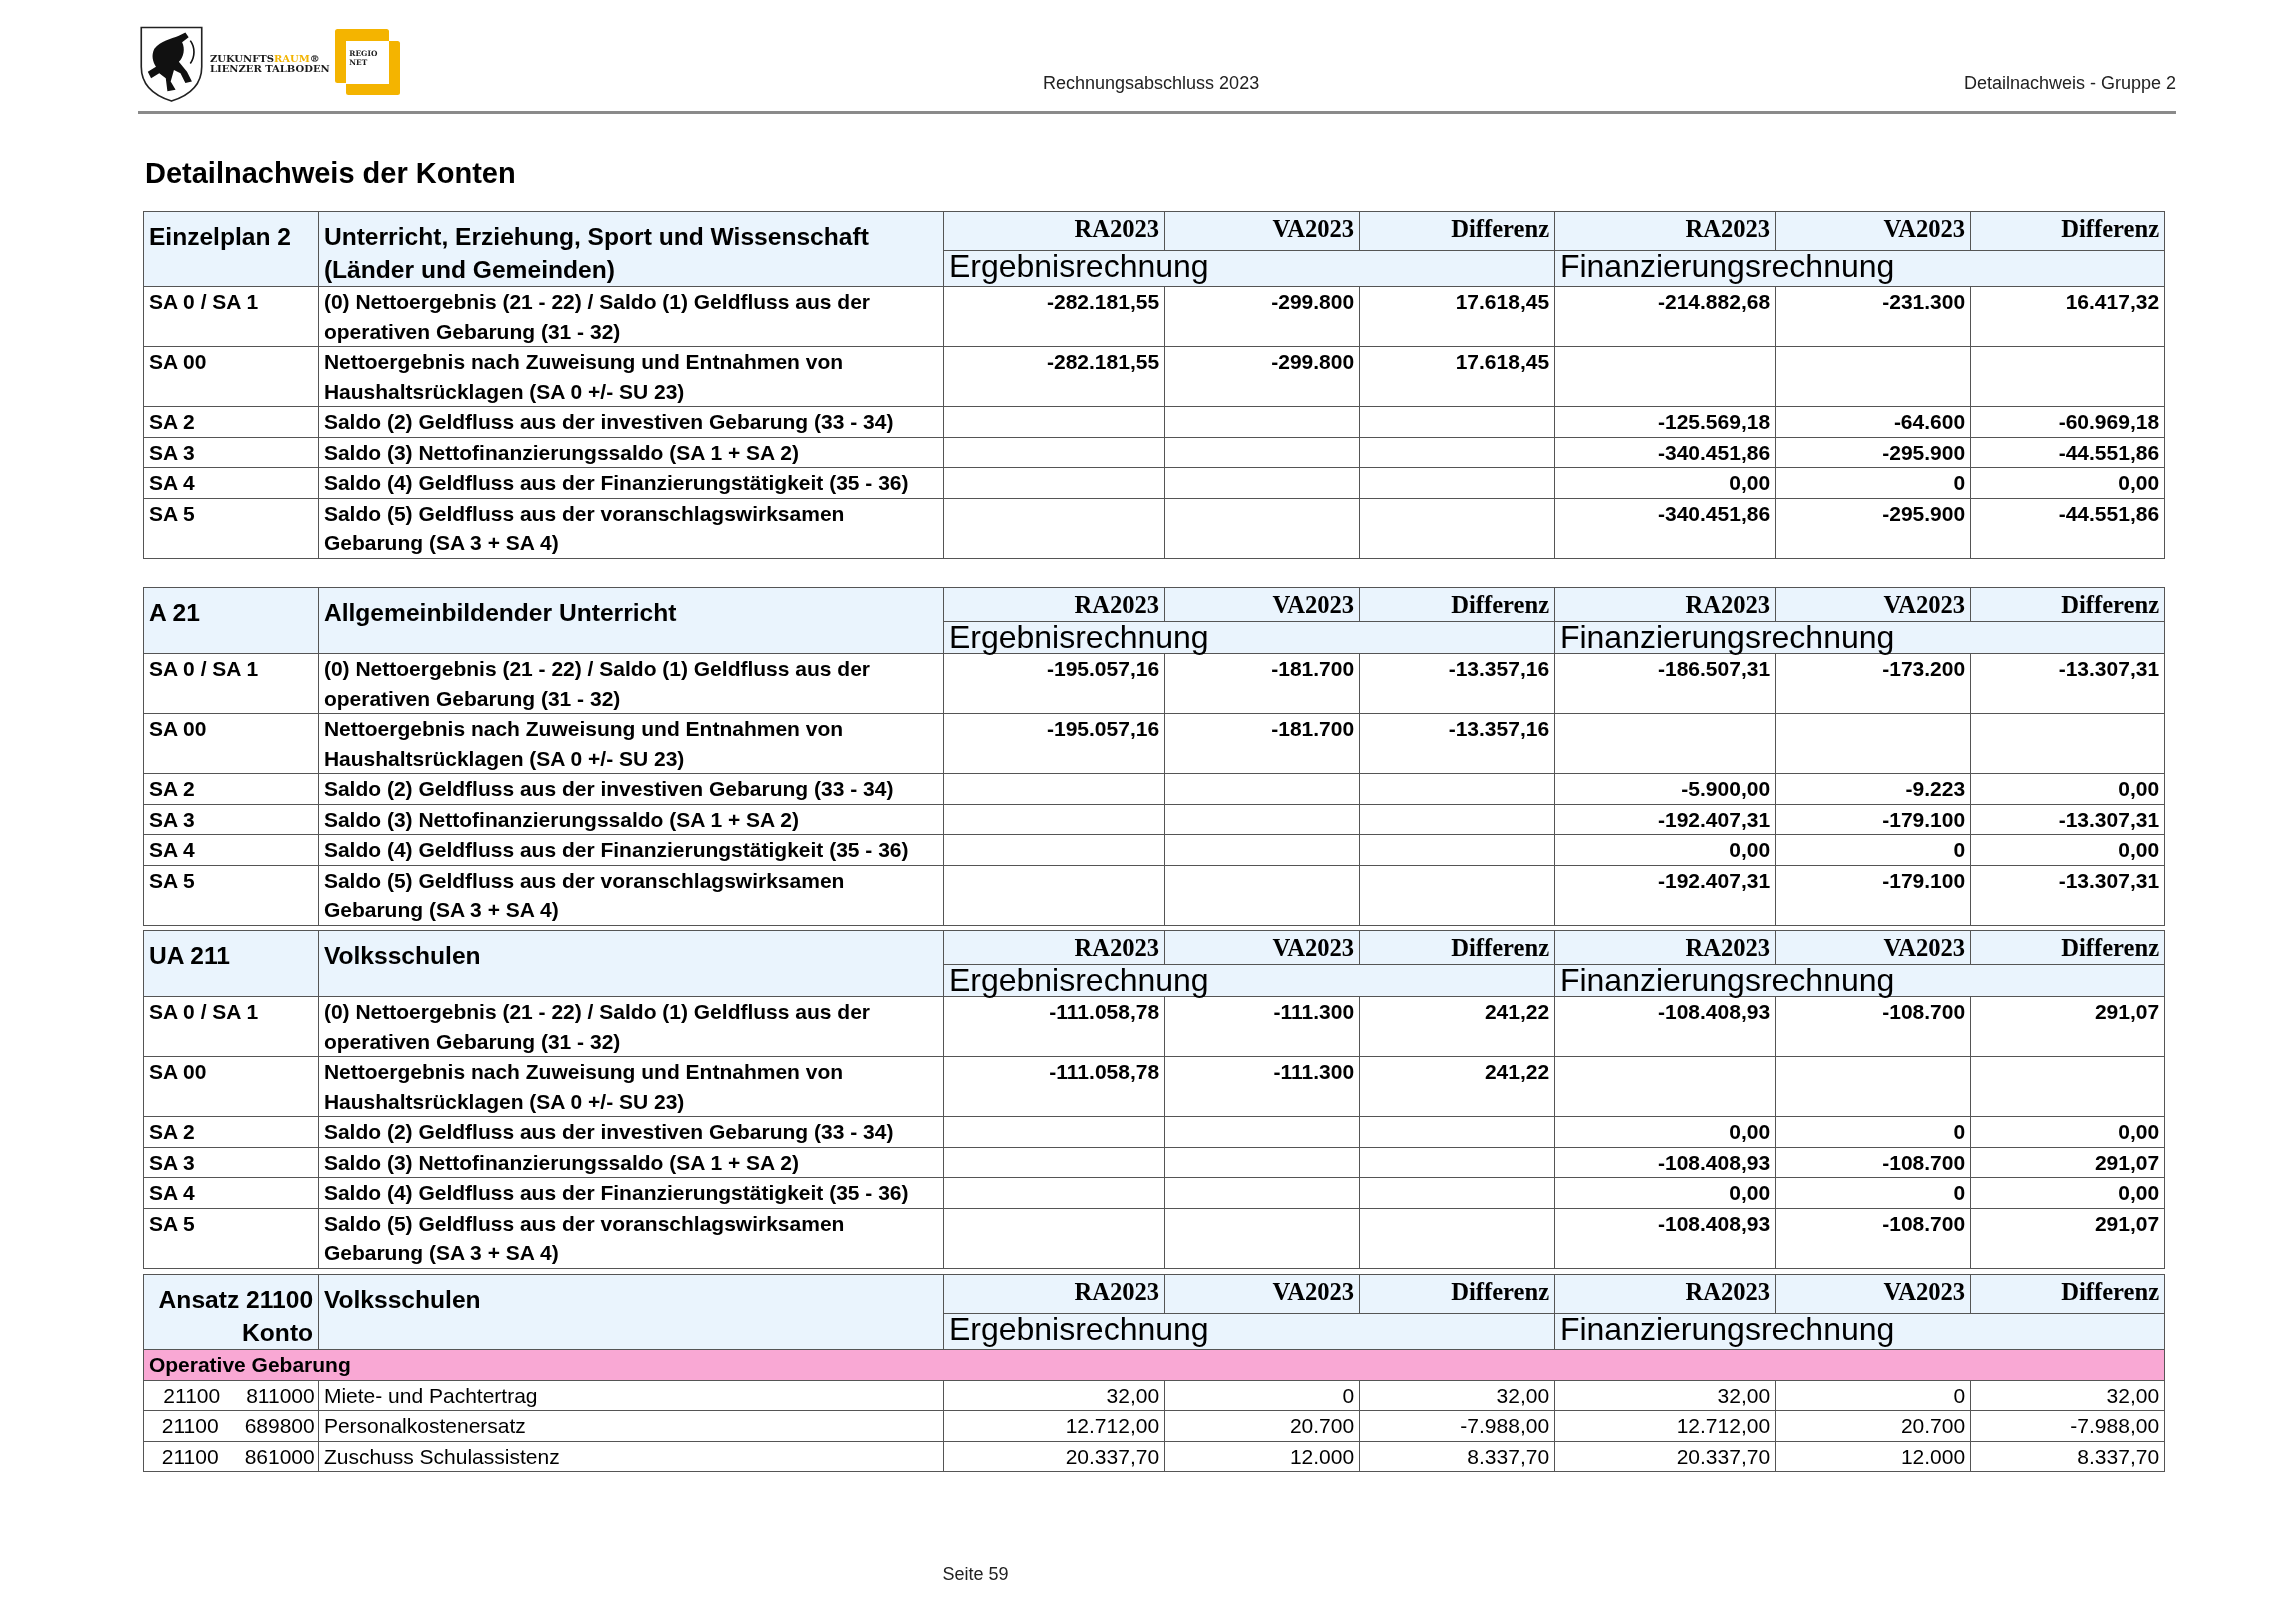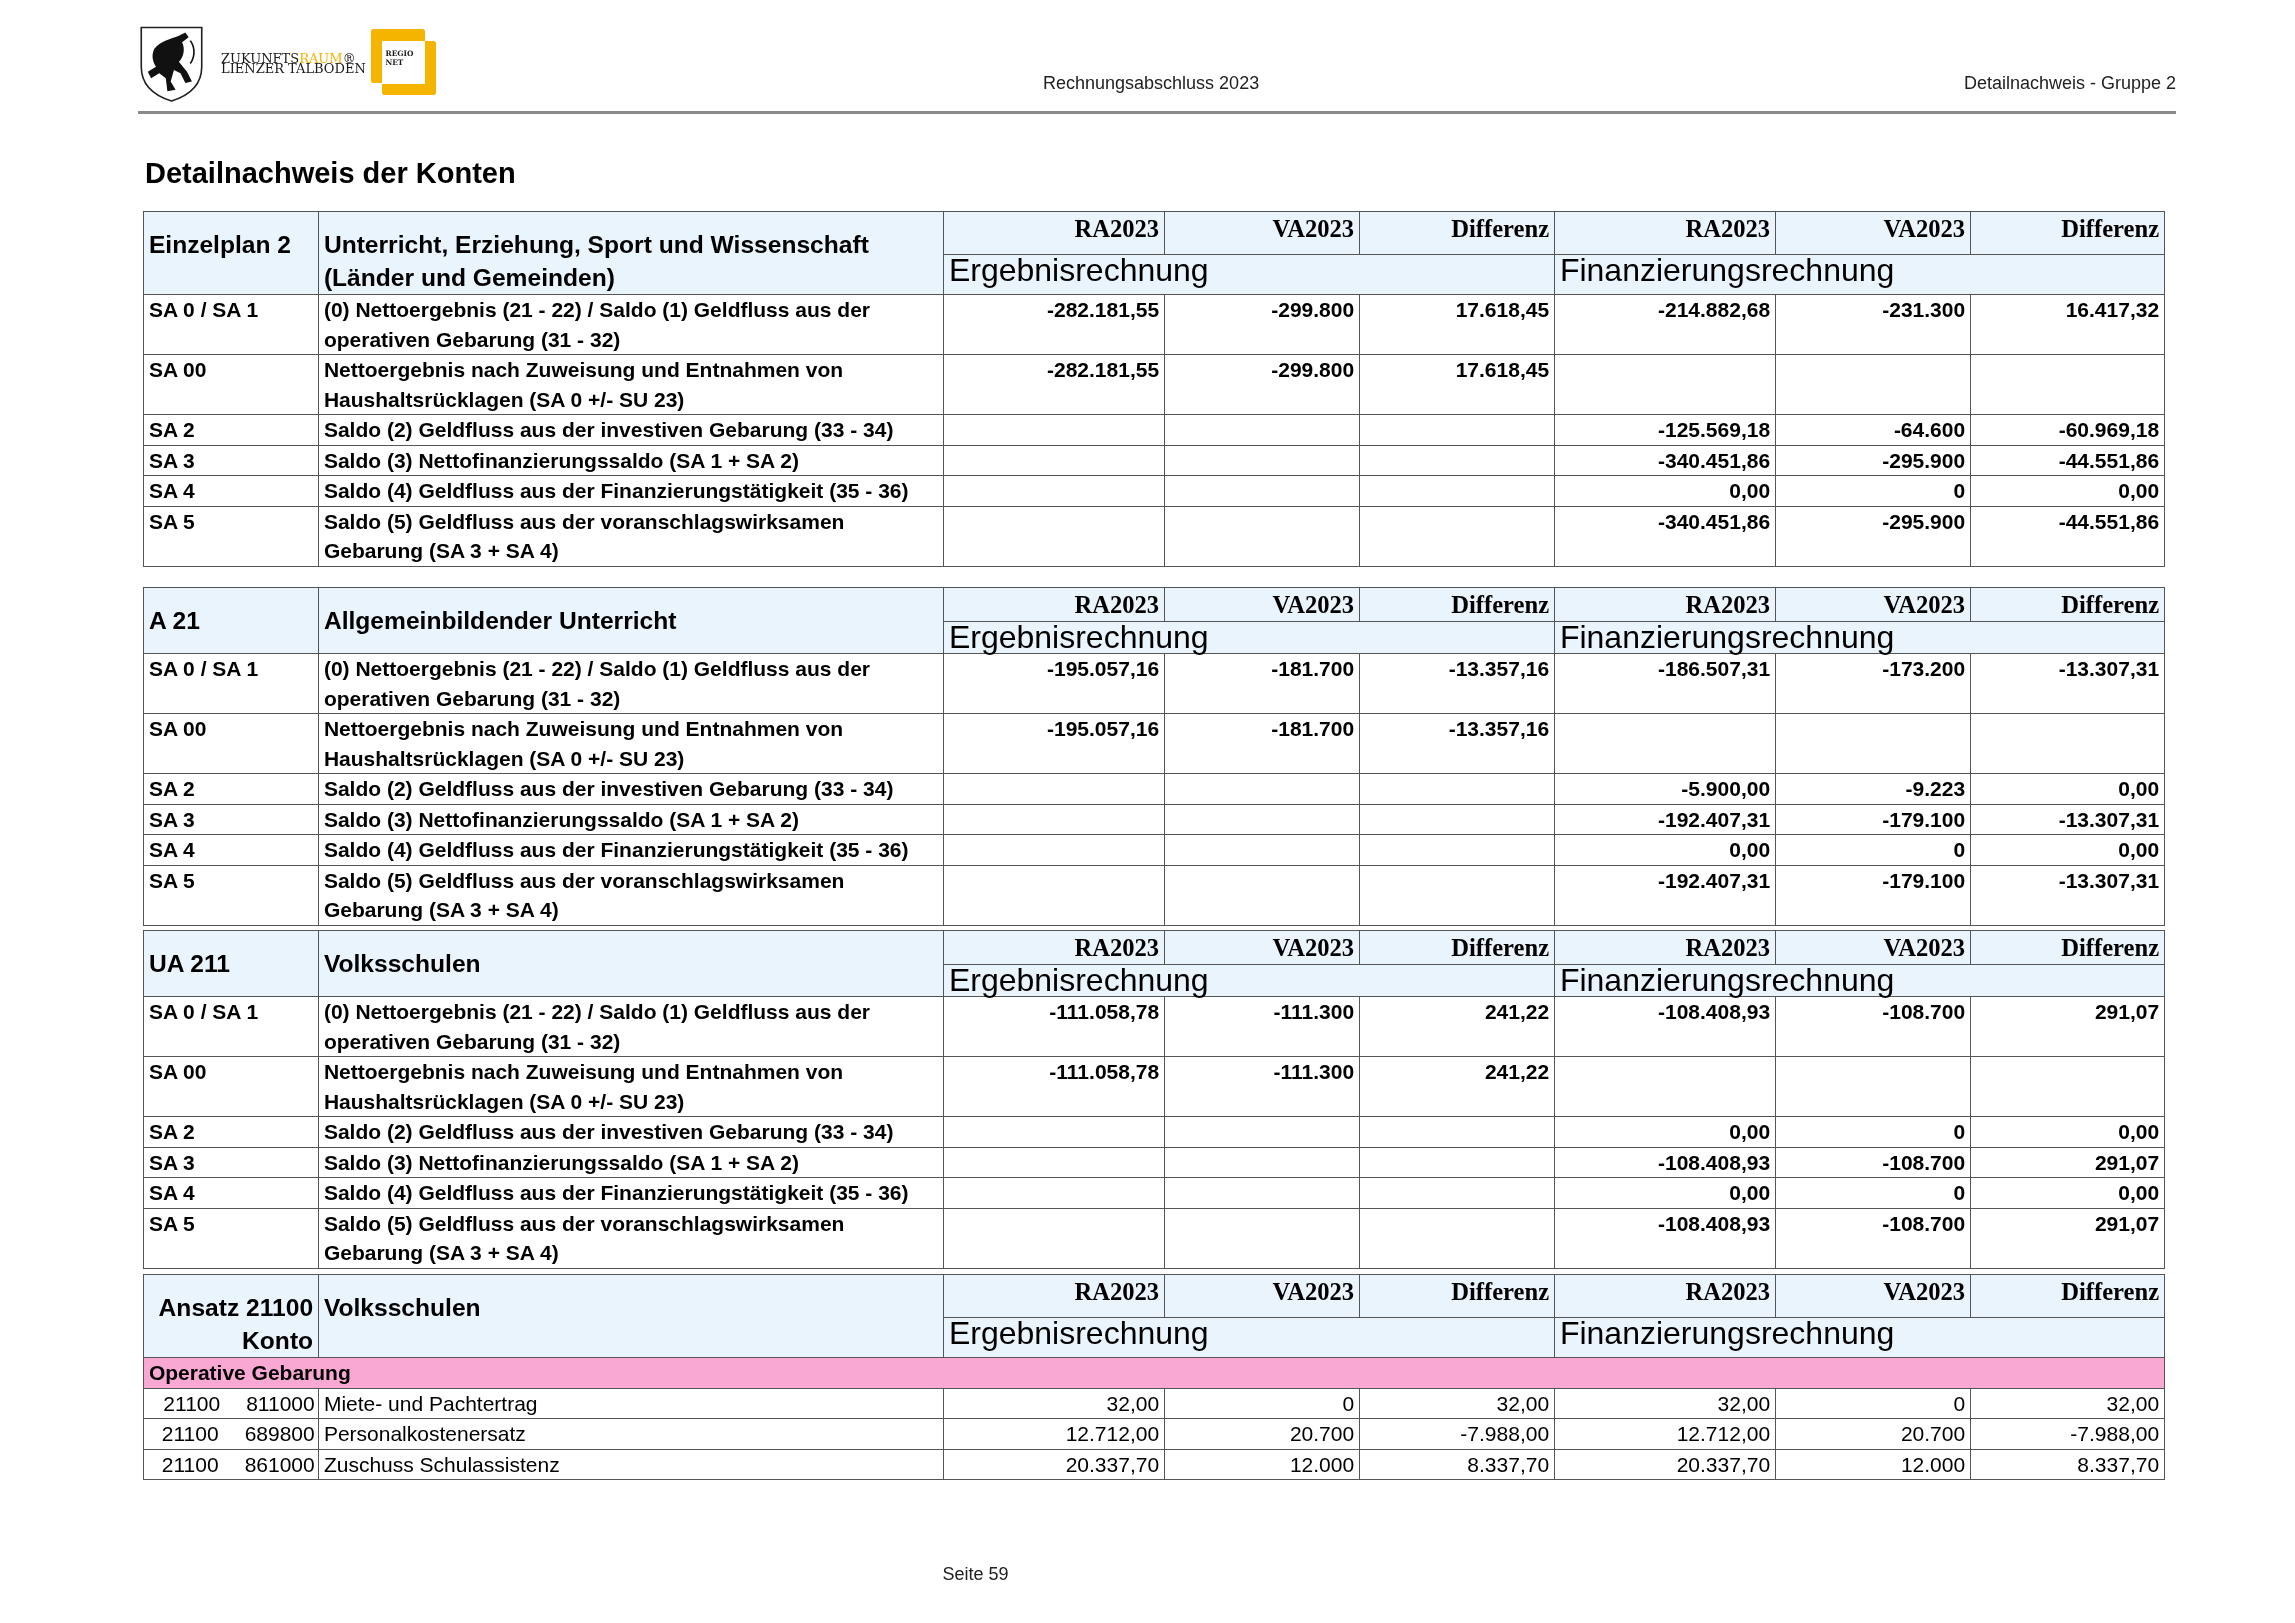--- a/index.html
+++ b/index.html
@@ -2,38 +2,38 @@
 <html style="font-size:13px"><head>
 <meta charset="utf-8">
 <style>
   html, body { margin:0; padding:0; background:#ffffff; }
   body { width:2295px; height:1623px; position:relative; font-family:"Liberation Sans", "DejaVu Sans", sans-serif; color:#000; overflow:hidden; }
 
   
   .page-header { position:absolute; left:138px; top:21px; width:2038px; height:95px; }
   .logo-wrap { position:absolute; left:0; top:0; height:85px; display:flex; align-items:center; }
   .crest { width:67px; height:79px; }
-  .zr-text { margin-left:16px; font-family:"DejaVu Serif", serif; font-weight:normal; font-size:13px; line-height:9.8px; color:#1a1a1a; }
+  .zr-text { margin-left:5px; font-family:"DejaVu Serif", serif; font-weight:bold; font-size:10px; line-height:9.8px; color:#1a1a1a; }
   .zr-text .raum { color:#f2b400; }
   .regio { position:relative; margin-left:4.9px; width:69px; height:69px; }
   .regio .sq1 { position:absolute; left:0; top:0; width:54px; height:54px; background:#f4b400; border-radius:2.5px; }
   .regio .sq2 { position:absolute; left:11.5px; top:11.5px; width:54px; height:54px; background:#f4b400; border-radius:2.5px; }
   .regio .inner { position:absolute; left:11.5px; top:11.5px; width:43px; height:43px; background:#fff; }
   .regio .txt { position:absolute; left:14.8px; top:19.7px; font-family:"DejaVu Serif", serif; font-weight:bold; font-size:7.4px; line-height:9.8px; color:#1a1a1a; }
   .hdr-center { position:absolute; left:905px; top:52px; font-size:18px; color:#222; }
   .hdr-right { position:absolute; right:0; top:52px; font-size:18px; color:#222; }
   .hdr-rule { position:absolute; left:0; right:0; top:90px; height:2.5px; background:#8a8a8a; }
 
   .doc-title { position:absolute; left:145px; top:157px; font-size:29px; font-weight:bold; }
 
   
   table.block { position:absolute; left:143px; width:2022px; border-collapse:collapse; table-layout:fixed; }
   table.block td { border:1.2px solid #555; padding:0 4.9px; vertical-align:top; font-size:21px; line-height:29.5px; }
   .hd td { background:#eaf4fd; }
-  .hd .code, .hd .title { font-size:24.6px; font-weight:bold; line-height:33px; padding-top:16px; }
+  .hd .code, .hd .title { font-size:24.6px; font-weight:bold; line-height:33px; padding-top:8px; }
   .hd .colh { font-size:24.6px; font-weight:bold; text-align:right; line-height:33px;font-family:Liberation Serif, serif; }
   .hd .grp { font-size:32px; font-weight:normal; line-height:31px; }
   .b td { font-weight:bold; }
   .num { text-align:right; white-space:nowrap; }
   .opg td { background:#f9a8d4; font-size:24.6px; font-weight:bold; line-height:46px; }
   .acct td { font-weight:normal; font-size:20.5px; line-height:28px; }
   .acct .konto { text-align:right; white-space:nowrap; padding-right:3.3px; }
   .acct .konto span + span { margin-left:26px; }
 
   .footer { position:absolute; left:0; width:1951px; top:1564px; text-align:center; font-size:18px; color:#222; }

